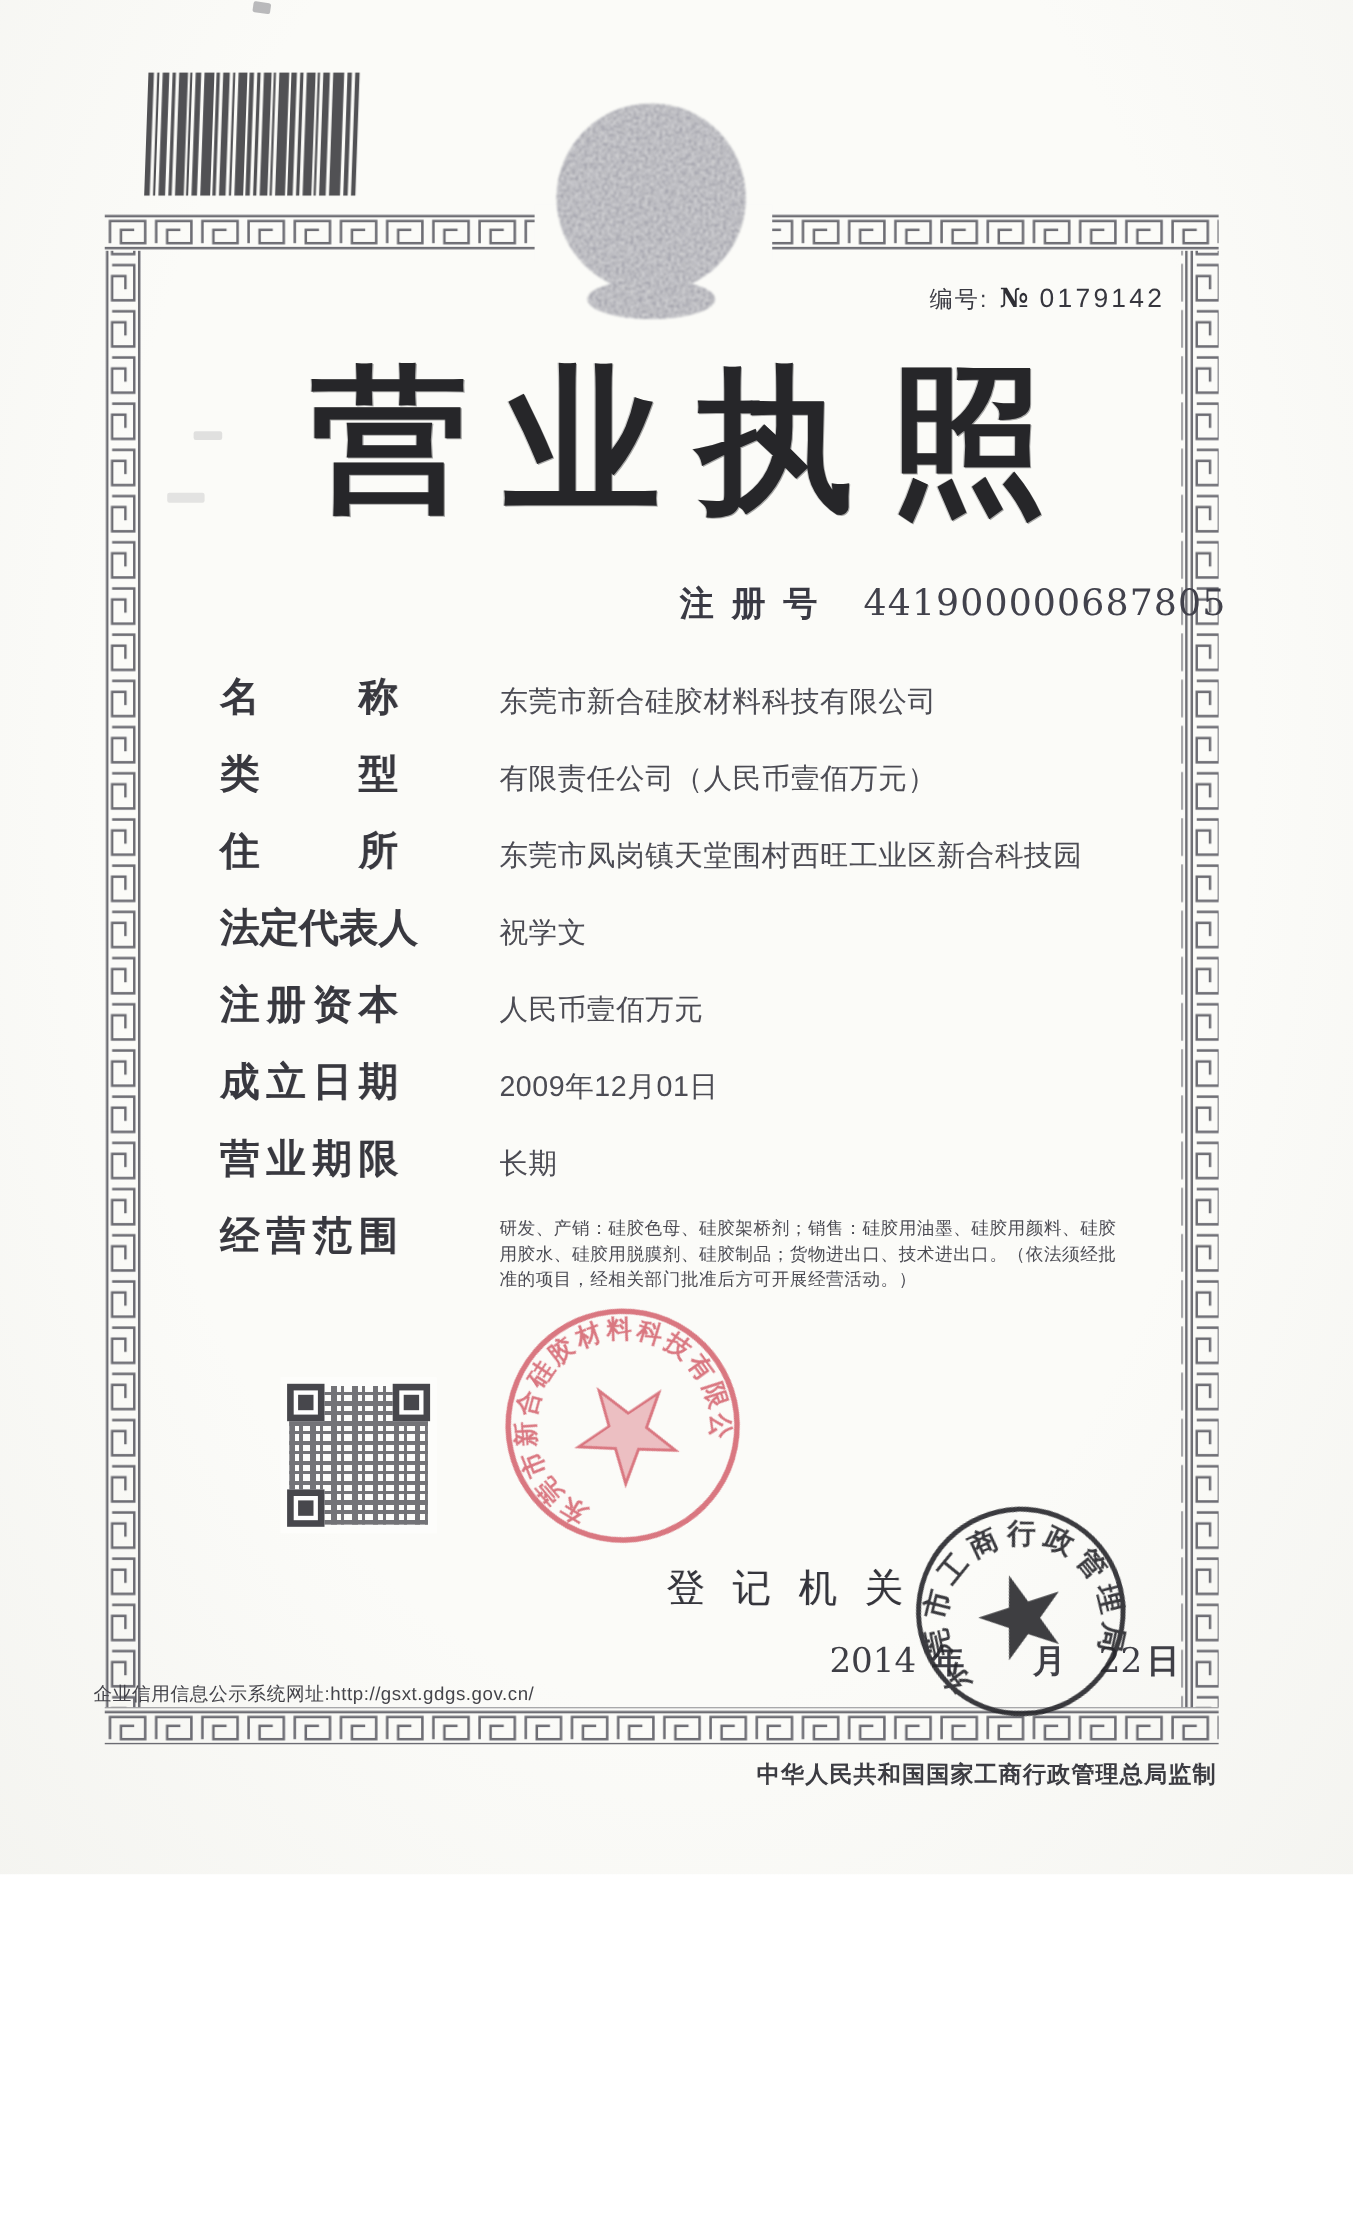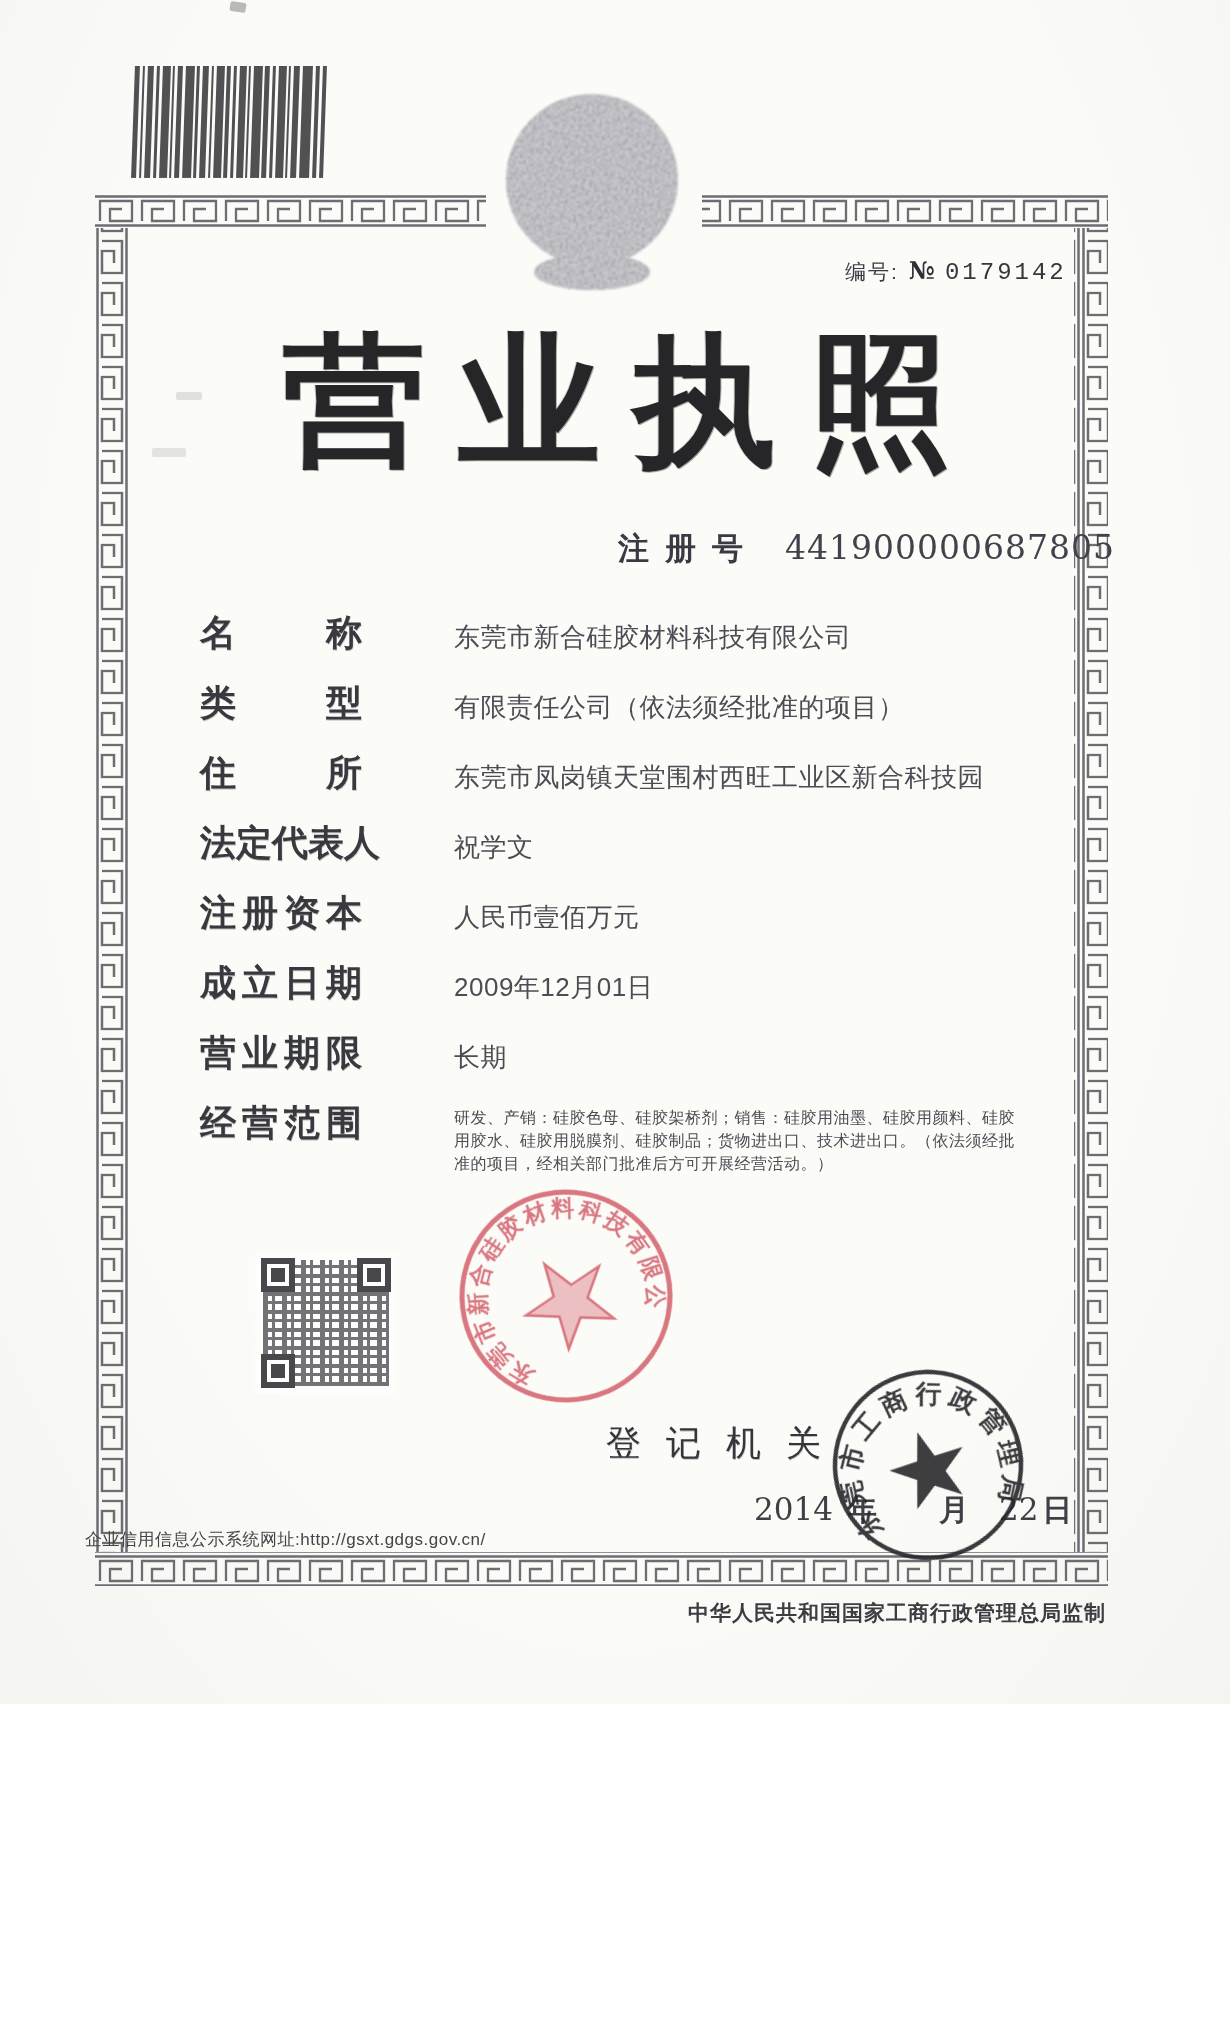--- a/index.html
+++ b/index.html
@@ -23,21 +23,21 @@
   .frame{left:95px;top:194px;z-index:2;opacity:.82;}
 
   
   .emblem-halo{left:486px;top:186px;width:216px;height:52px;background:#fbfbf8;z-index:3;}
   .emblem{left:492px;top:88px;z-index:4;filter:blur(1.1px);}
 
   
   .serial{left:845px;top:256px;z-index:5;display:flex;align-items:baseline;gap:10px;}
   .serial .lbl{font-size:21px;letter-spacing:2px;color:#3a3a42;}
   .serial .numero{font-family:"DejaVu Serif",serif;font-weight:bold;font-size:24px;color:#2e2e34;}
-  .serial .num{font-family:Liberation Mono, monospace;font-size:24px;letter-spacing:3px;color:#36363e;}
+  .serial .num{font-family:Liberation Sans, sans-serif;font-size:24px;letter-spacing:3px;color:#36363e;}
 
   
   .title{left:283px;top:330px;width:668px;display:flex;justify-content:space-between;z-index:5;
     font-size:142px;font-weight:900;color:#2a2a2d;line-height:1;
     text-shadow:1px 1px 0 rgba(45,45,48,.4), -1px 0 0 rgba(45,45,48,.25);
     filter:blur(.4px) contrast(1.05);}
 
   
   .regline{left:618px;top:528px;z-index:5;display:flex;align-items:baseline;}
   .regline .lbl{font-size:31px;font-weight:600;letter-spacing:16px;color:#3a3a44;}
@@ -181,21 +181,21 @@
           <span>称</span>
         </div>
     <div class="field-value">东莞市新合硅胶材料科技有限公司</div>
   </div>
 
   <div class="field-row">
     <div class="field-label">
           <span>类</span>
           <span>型</span>
         </div>
-    <div class="field-value">有限责任公司（依法须经批准的项目）</div>
+    <div class="field-value">有限责任公司（人民币壹佰万元）</div>
   </div>
 
   <div class="field-row">
     <div class="field-label">
           <span>住</span>
           <span>所</span>
         </div>
     <div class="field-value">东莞市凤岗镇天堂围村西旺工业区新合科技园</div>
   </div>
 

